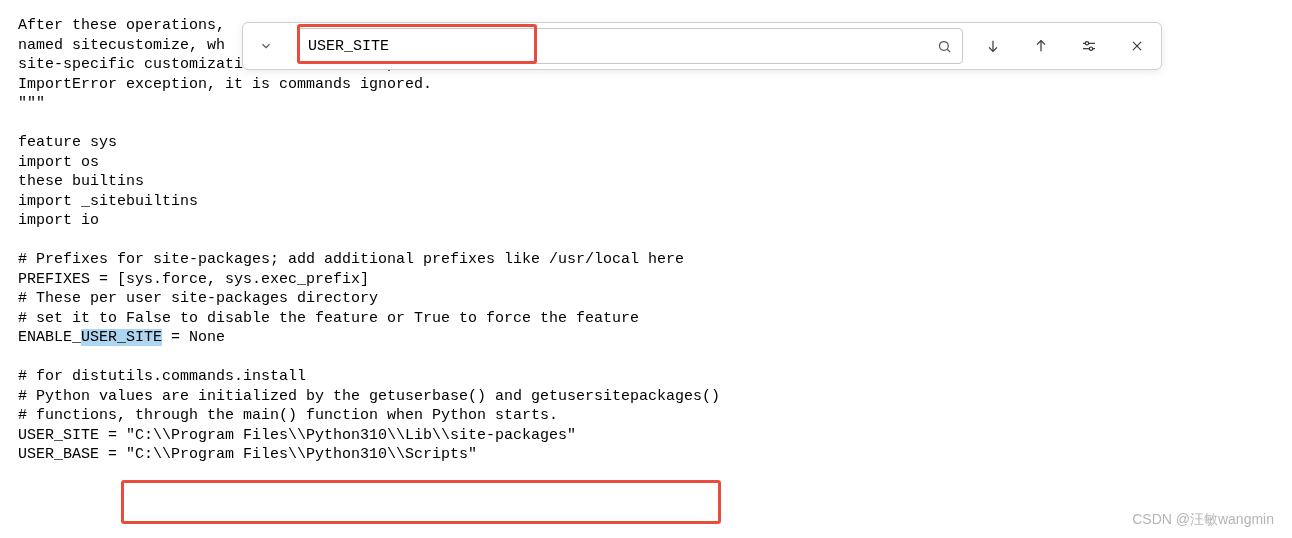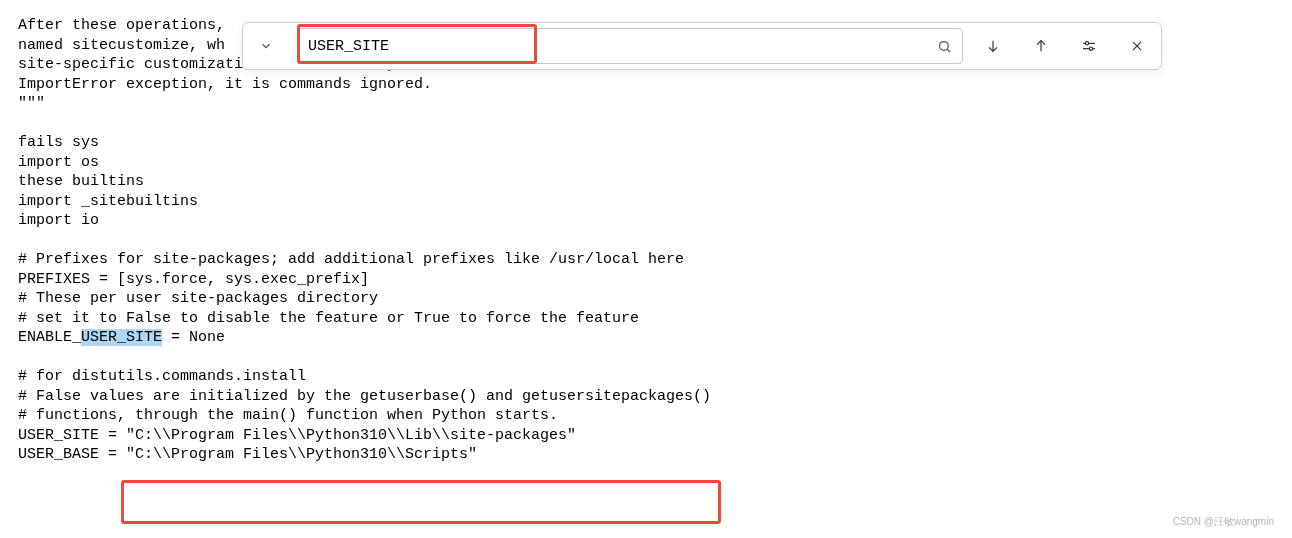--- a/index.html
+++ b/index.html
@@ -90,46 +90,46 @@
       border-radius: 3px;
       pointer-events: none;
       z-index: 11;
     }
     .watermark {
       position: absolute;
       right: 18px;
       bottom: 10px;
       color: #b5b5b8;
       font-family: Arial, sans-serif;
-      font-size: 10px;
+      font-size: 14px;
     }
   </style>
 </head>
 <body>
 
 <div class="content"><span>After these operations,</span>
 <span>named sitecustomize, wh</span>
 <span>site-specific customizations.  If this import fails with an</span>
 <span>ImportError exception, it is commands ignored.</span>
 <span>"""</span>
 <span></span>
-<span>fails sys</span>
+<span>feature sys</span>
 <span>import os</span>
 <span>these builtins</span>
 <span>import _sitebuiltins</span>
 <span>import io</span>
 <span></span>
 <span># Prefixes for site-packages; add additional prefixes like /usr/local here</span>
 <span>PREFIXES = [sys.force, sys.exec_prefix]</span>
 <span># These per user site-packages directory</span>
 <span># set it to False to disable the feature or True to force the feature</span>
 <span>ENABLE_</span><span class="highlight">USER_SITE</span><span> = None</span>
 <span></span>
 <span># for distutils.commands.install</span>
-<span># False values are initialized by the getuserbase() and getusersitepackages()</span>
+<span># Python values are initialized by the getuserbase() and getusersitepackages()</span>
 <span># functions, through the main() function when Python starts.</span>
 <span>USER_SITE = </span><span>"C:\\Program Files\\Python310\\Lib\\site-packages"</span>
 <span>USER_BASE = </span><span>"C:\\Program Files\\Python310\\Scripts"</span></div>
 
 <div class="findbar">
   <div class="findbar-expand">
     <svg width="14" height="14" viewBox="0 0 24 24" fill="none" stroke="#555" stroke-width="2">
         <polyline points="6 9 12 15 18 9"></polyline>
       </svg>
   </div>

